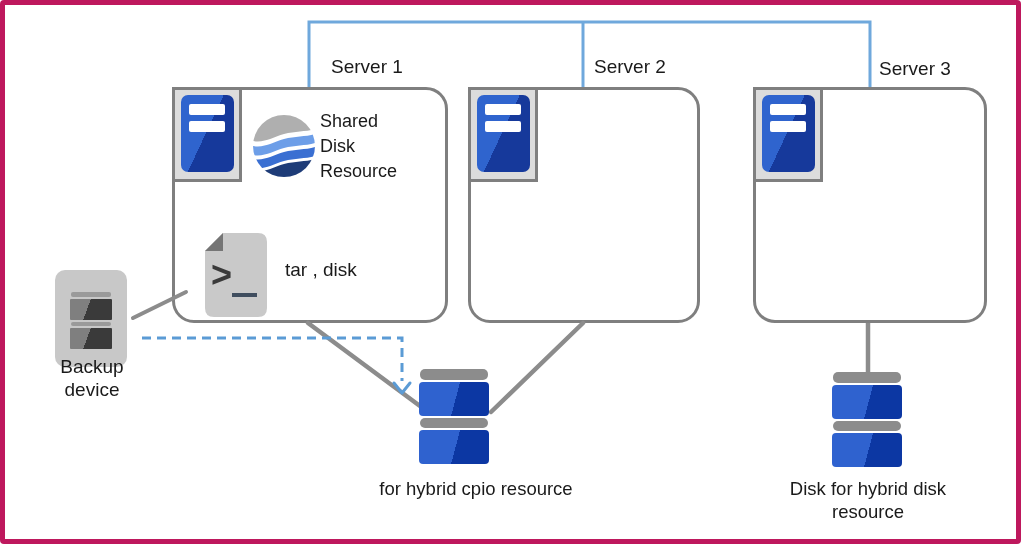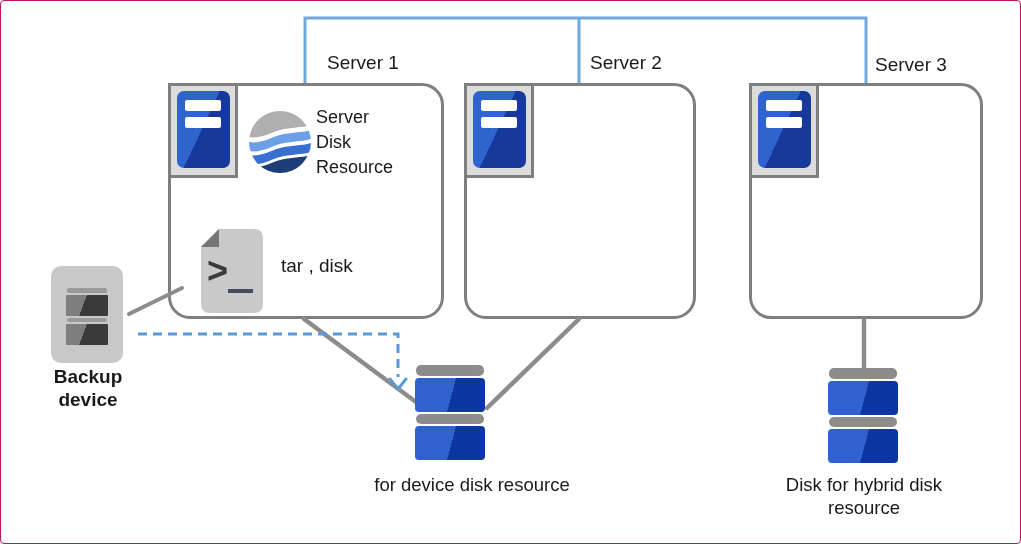--- a/index.html
+++ b/index.html
@@ -1,18 +1,18 @@
 <!DOCTYPE html>
 <html><head>
 <meta charset="utf-8">
 <style>
   html,body{margin:0;padding:0;background:#fff;}
   .canvas{
     position:relative;width:1021px;height:544px;box-sizing:border-box;
-    background:#ffffff;border:1px solid #be185d;border-radius:4px;
+    background:#ffffff;border:5px solid #be185d;border-radius:4px;
     font-family:"Liberation Sans",sans-serif;color:#1a1a1a;overflow:hidden;
   }
   
   .server-box{
     position:absolute;box-sizing:border-box;background:#ffffff;
     border:3px solid #7f7f7f;border-radius:22px;z-index:1;
   }
   
   .links{position:absolute;left:0;top:0;z-index:2;pointer-events:none;}
   
@@ -103,53 +103,53 @@
     <g clip-path="url(#cw)">
       <rect x="0" y="0" width="62" height="62" fill="#ffffff"></rect>
       <path d="M0,26 C12,28 20,22 31,19 C42,16 52,17 62,14 L62,0 L0,0 Z" fill="#AFAFAF"></path>
       <path d="M0,31 C12,33 20,27 31,24 C42,21 52,22 62,19 L62,28 C52,31 42,30 31,33 C20,36 12,42 0,40 Z" fill="#6D9EE8"></path>
       <path d="M0,44 C12,46 20,40 31,37 C42,34 52,35 62,32 L62,41 C52,44 42,43 31,46 C20,49 12,55 0,53 Z" fill="#3A6FD2"></path>
       <path d="M0,56 C12,58 20,52 31,49 C42,46 52,47 62,44 L62,62 L0,62 Z" fill="#1E3C78"></path>
     </g>
   </svg>
 
   <div class="lbl" style="left:315px;top:104px;font-size:18px;line-height:25px;">
-    <div>Server</div>
+    <div>Shared</div>
     <div>Disk</div>
     <div>Resource</div>
   </div>
 
   <svg class="icon-abs" style="left:200px;top:228px;" width="62" height="84" viewBox="0 0 62 84">
     <path d="M18,0 H53 Q62,0 62,9 V75 Q62,84 53,84 H9 Q0,84 0,75 V18 Z" fill="#c9c9c9"></path>
     <polygon points="18,0 18,18 0,18" fill="#757575"></polygon>
     <text x="6" y="54" font-family="Liberation Sans, sans-serif" font-size="36" font-weight="bold" fill="#3a3a3a">&gt;</text>
     <rect x="27" y="60" width="25" height="4" fill="#3f4d5e"></rect>
   </svg>
 
   <div class="lbl" style="left:280px;top:253px;">tar , disk</div>
 
   <div class="backup">
     <div class="bd-bar" style="top:22px;"></div>
     <div class="bd-block" style="top:29px;"></div>
     <div class="bd-bar" style="top:52px;height:4px;"></div>
     <div class="bd-block" style="top:58px;"></div>
   </div>
-  <div class="lbl center" style="left:22px;top:364px;width:130px;font-weight:bold;">
+  <div class="lbl center" style="left:22px;top:350px;width:130px;">
     <div>Backup</div>
     <div>device</div>
   </div>
 
   <div class="disk" style="left:414px;top:364px;">
     <div class="pill"></div>
     <div class="platter"></div>
     <div class="pill small"></div>
     <div class="platter"></div>
   </div>
   <div class="lbl center" style="left:330px;top:472px;width:282px;font-size:18.5px;">
-    <div>for device disk resource</div>
+    <div>for hybrid cpio resource</div>
   </div>
 
   <div class="disk" style="left:827px;top:367px;">
     <div class="pill"></div>
     <div class="platter"></div>
     <div class="pill small"></div>
     <div class="platter"></div>
   </div>
   <div class="lbl center" style="left:742px;top:472px;width:242px;font-size:18.5px;">
     <div>Disk for hybrid disk</div>

